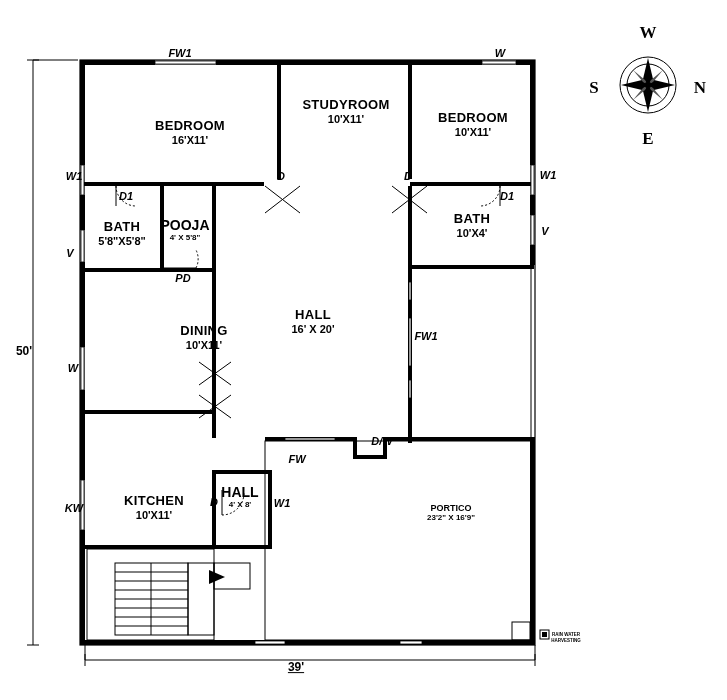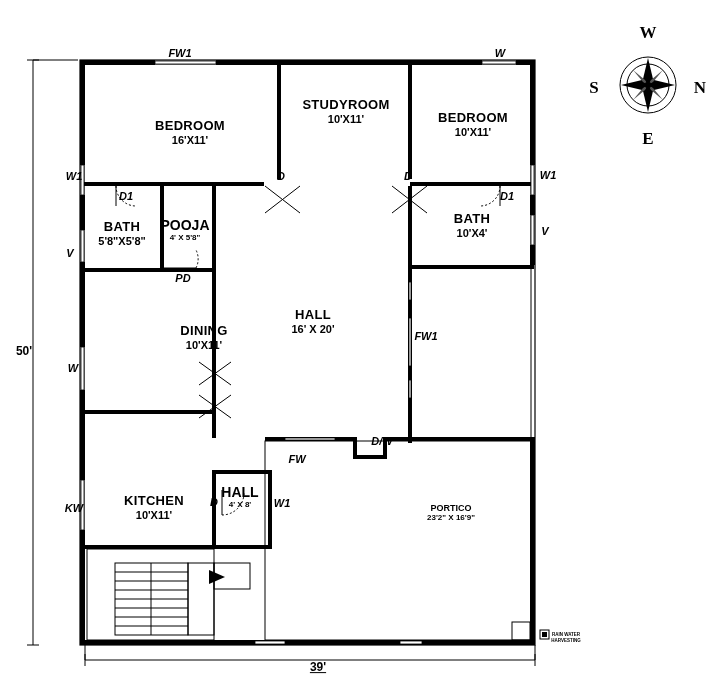--- a/index.html
+++ b/index.html
@@ -225,20 +225,20 @@
     <div class="lbl tag" style="left: 545px; top: 231px; transform: translate(-50%, -50%);">V</div>
     <div class="lbl tag" style="left: 183px; top: 278px; transform: translate(-50%, -50%);">PD</div>
     <div class="lbl tag" style="left: 73px; top: 368px; transform: translate(-50%, -50%);">W</div>
     <div class="lbl tag" style="left: 426px; top: 336px; transform: translate(-50%, -50%);">FW1</div>
     <div class="lbl tag" style="left: 297px; top: 459px; transform: translate(-50%, -50%);">FW</div>
     <div class="lbl tag" style="left: 382px; top: 441px; transform: translate(-50%, -50%); text-align: right;">D/W</div>
     <div class="lbl tag" style="left: 74px; top: 508px; transform: translate(-50%, -50%);">KW</div>
     <div class="lbl tag" style="left: 214px; top: 502px; transform: translate(-50%, -50%);">D</div>
     <div class="lbl tag" style="left: 282px; top: 503px; transform: translate(-50%, -50%);">W1</div>
     <div class="lbl dimtext" style="left: 24px; top: 352px; transform: translate(-50%, -50%);">50'</div>
-    <div class="lbl dimtext" style="left: 318px; top: 668px; transform: translate(-50%, -50%); text-decoration: underline;">39'</div>
+    <div class="lbl dimtext" style="left: 296px; top: 668px; transform: translate(-50%, -50%); text-decoration: underline;">39'</div>
     <div class="lbl compass-letter" style="left: 648px; top: 33px; transform: translate(-50%, -50%);">W</div>
     <div class="lbl compass-letter" style="left: 700px; top: 88px; transform: translate(-50%, -50%);">N</div>
     <div class="lbl compass-letter" style="left: 594px; top: 88px; transform: translate(-50%, -50%);">S</div>
     <div class="lbl compass-letter" style="left: 648px; top: 139px; transform: translate(-50%, -50%);">E</div>
     <div class="lbl tiny" style="left: 566px; top: 638px; transform: translate(-50%, -50%);">RAIN WATER
 HARVESTING</div>
   </div>
 
 </body></html>

